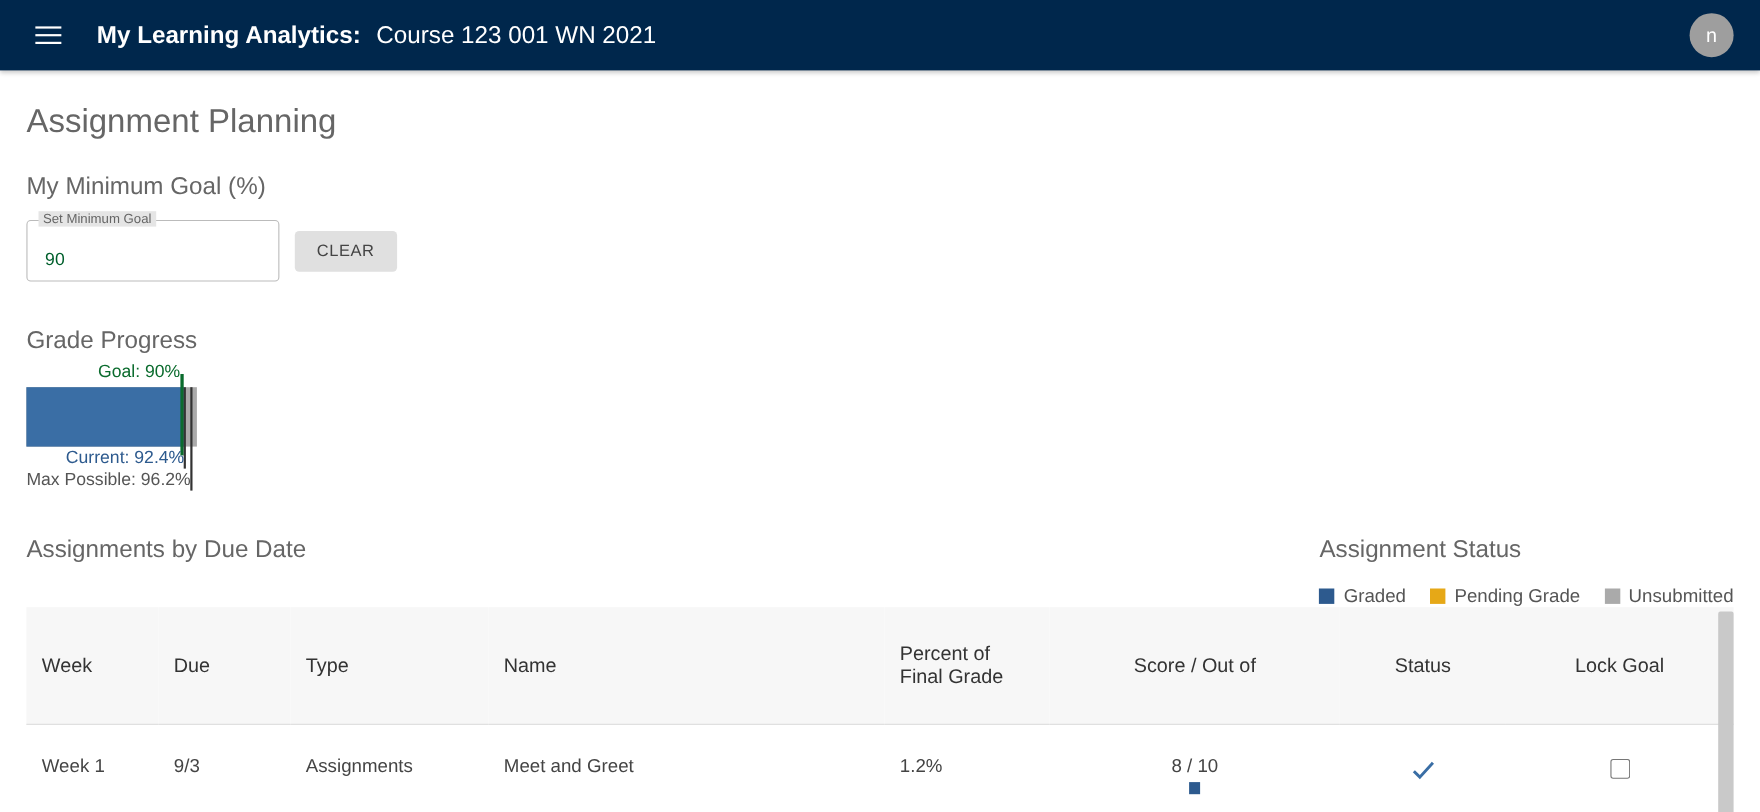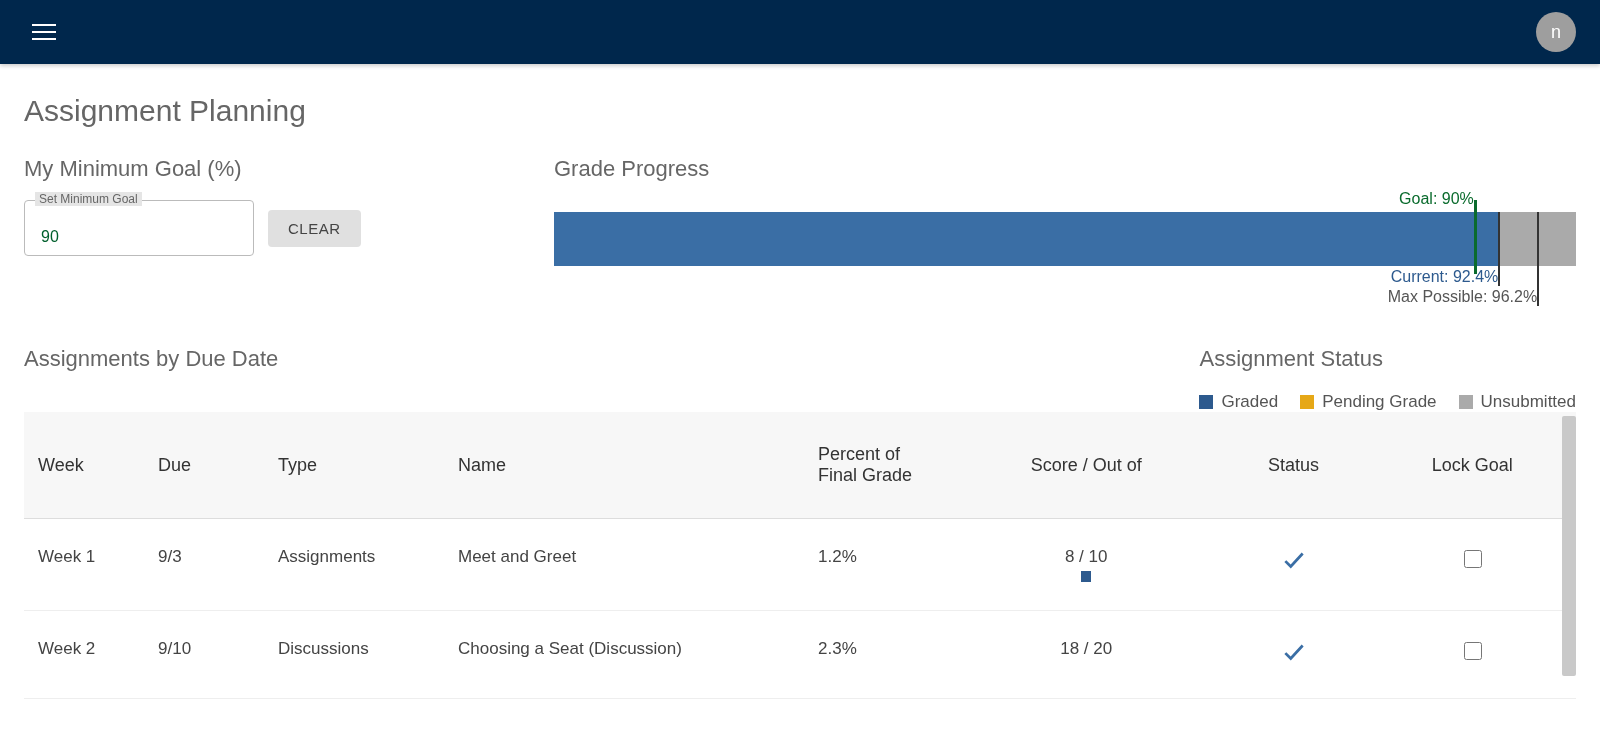--- a/index.html
+++ b/index.html
@@ -6,21 +6,21 @@
   html, body { margin:0; padding:0; font-family: Arial, Helvetica, sans-serif; font-size:16px; color:#333; background:#fff; width:1600px; }
   .app-bar { background:#00274c; color:#fff; height:64px; display:flex; align-items:center; padding:0 24px; box-shadow:0 2px 4px rgba(0,0,0,.2); }
   .menu-btn { background:none; border:none; color:#fff; cursor:pointer; padding:8px; margin-right:24px; display:flex; }
   .app-title { font-size:22px; font-weight:500; }
   .app-title .label { font-weight:600; }
   .app-title .course { margin-left:8px; font-weight:400; }
   .spacer { flex:1; }
   .avatar { width:40px; height:40px; border-radius:50%; background:#9e9e9e; display:flex; align-items:center; justify-content:center; color:#fff; font-size:18px; }
   .page { padding:24px; }
   h1.page-title { font-size:30px; font-weight:400; color:#666; margin:6px 0 28px 0; }
-  .row { display:flex; gap:40px; align-items:flex-start; }
+  .row { display:flex; gap:40px; align-items:flex-start;flex-direction:column; }
   .goal-col { width:490px; }
   .progress-col { flex:1; }
   h2.section-title { font-size:22px; font-weight:400; color:#666; margin:0 0 18px 0; }
   .goal-input-row { display:flex; align-items:center; gap:14px; }
   .outlined { position:relative; border:1px solid #bbb; border-radius:4px; height:56px; width:230px; display:flex; align-items:center; padding:0 14px; }
   .outlined .floating { position:absolute; top:-9px; left:10px; background:#e5e5e5; padding:0 4px; font-size:12px; color:#666; }
   .outlined input { border:none; outline:none; font-size:16px; color:#005f2c; width:100%; background:transparent;margin-top:18px; }
   .btn { border:none; border-radius:4px; background:#e0e0e0; color:#444; font-size:15px; letter-spacing:0.5px; padding:10px 20px; cursor:pointer; }
   .btn:disabled { background:#f0f0f0; color:#bbb; }
 
@@ -64,20 +64,24 @@
 <body>
 
 <div class="app-bar">
   <button class="menu-btn" aria-label="menu">
     <svg width="24" height="24" viewBox="0 0 24 24" fill="#fff">
         <rect y="4" width="24" height="2"></rect>
         <rect y="11" width="24" height="2"></rect>
         <rect y="18" width="24" height="2"></rect>
       </svg>
   </button>
+  <div class="app-title">
+    <span class="label">My Learning Analytics:</span>
+    <span class="course">Course 123 001 WN 2021</span>
+  </div>
   <div class="spacer"></div>
   <div class="avatar">
     <span>n</span>
   </div>
 </div>
 
 <div class="page">
   <h1 class="page-title">Assignment Planning</h1>
 
   <div class="row">

